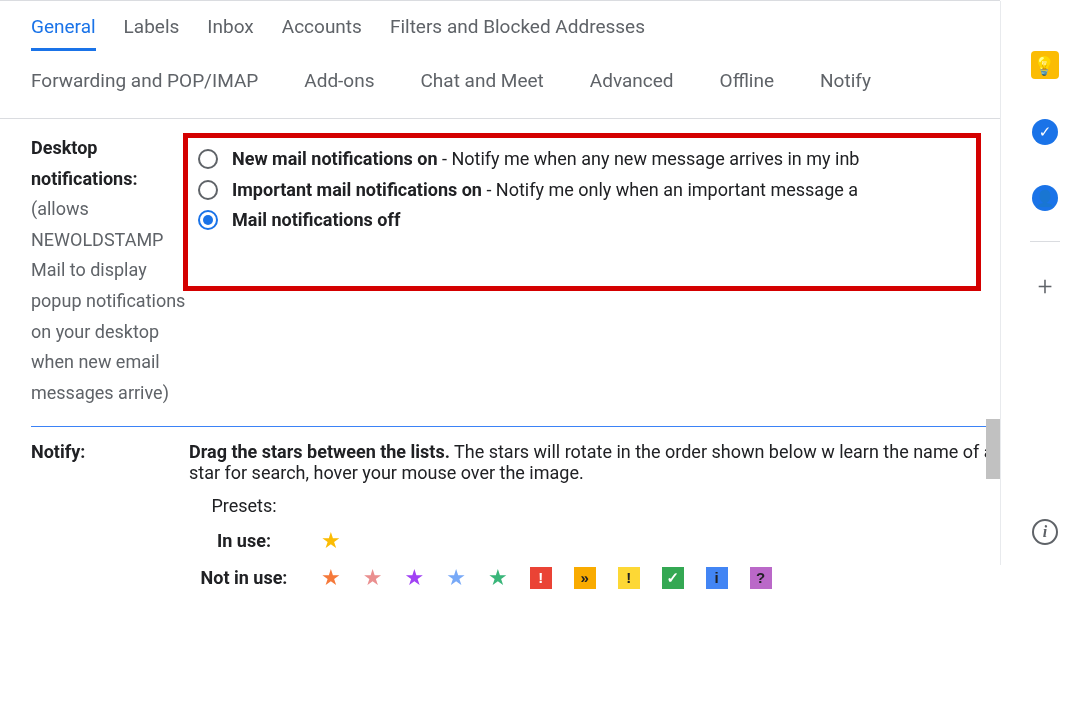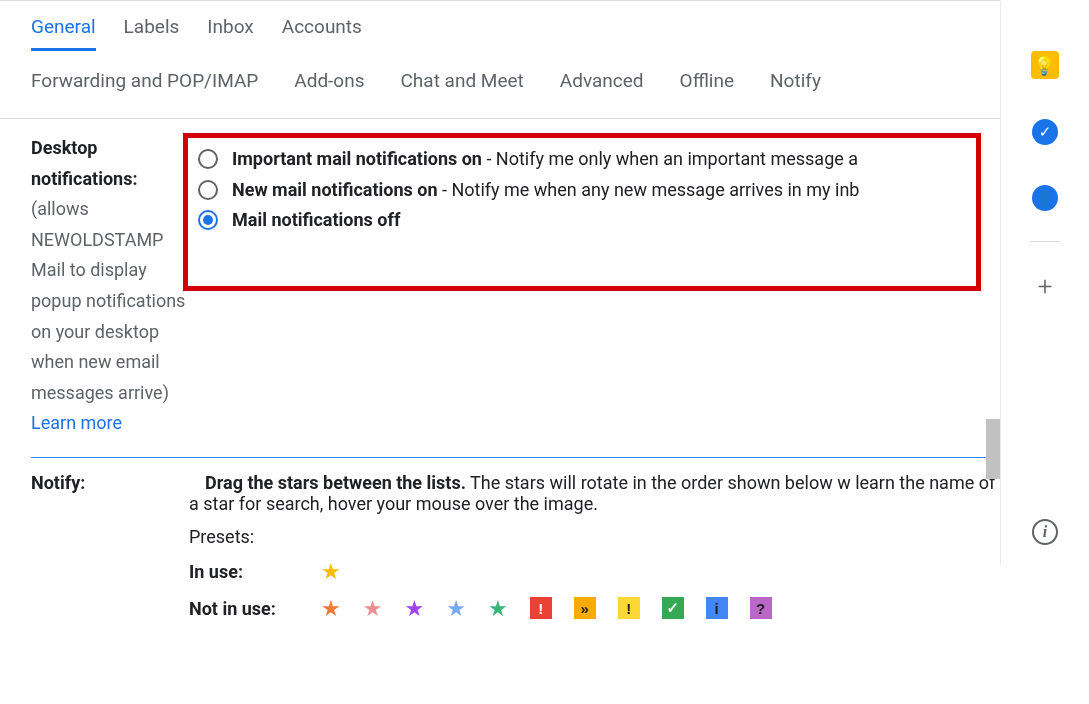--- a/index.html
+++ b/index.html
@@ -29,21 +29,21 @@
     .tabs-row {
       display: flex;
       gap: 28px;
       padding: 14px 31px 10px 31px;
       font-size: 19px;
       color: #5f6368;
       flex-wrap: wrap;
     }
     .tabs-row2 {
       display: flex;
-      gap: 36px;
+      gap: 46px;
       padding: 8px 31px 16px 31px;
       font-size: 19px;
       color: #5f6368;
       flex-wrap: wrap;
     }
     .tab {
       cursor: pointer;
       white-space: nowrap;
       padding-bottom: 10px;
     }
@@ -105,26 +105,27 @@
       flex-shrink: 0;
       display: flex; align-items: center; justify-content: center;
     }
     .radio.selected { border-color: #1a73e8; }
     .radio.selected::after {
       content: ''; width: 10px; height: 10px; border-radius: 50%; background: #1a73e8;
     }
     .radio-label .b { font-weight: 700; }
     .stars-col { width: 158px; flex-shrink: 0; font-size: 18px; font-weight: 700; }
     .stars-content { flex: 1; font-size: 18px; color: #202124; }
-    .stars-desc .b { font-weight: 700; margin-left: 16px; }
+    .stars-desc .b { font-weight: 700; }
     .stars-line {
       display: flex;
       align-items: center;
       margin-top: 12px;
       gap: 22px;
+      text-align: center;
     }
     .stars-label { width: 110px; font-size: 18px; color: #202124; }
     .stars-label.b { font-weight: 700; }
     .preset-link { color: #1a73e8; cursor: pointer; font-size: 18px; }
     .preset-links { display: flex; gap: 18px; }
     .star-icons { display: flex; gap: 22px; align-items: center; }
     .star { font-size: 22px; cursor: move; }
     .sq {
       width: 22px; height: 22px; display: flex; align-items: center; justify-content: center;
       font-size: 15px; font-weight: 700; cursor: move; font-family: Arial, sans-serif;
@@ -169,48 +170,48 @@
 
 <div class="top-border"></div>
 <div class="main-area">
   <div class="content">
 
     <div class="tabs-row">
       <span class="tab active">General</span>
       <span class="tab">Labels</span>
       <span class="tab">Inbox</span>
       <span class="tab">Accounts</span>
+      <span class="tab">Filters and Blocked Addresses</span>
     </div>
     <div class="tabs-row2">
       <span class="tab">Forwarding and POP/IMAP</span>
       <span class="tab">Add-ons</span>
       <span class="tab">Chat and Meet</span>
       <span class="tab">Advanced</span>
       <span class="tab">Offline</span>
       <span class="tab">Notify</span>
     </div>
     <div class="divider"></div>
 
     <div class="settings-body">
 
       <div class="setting-row">
         <div class="setting-label-col">
           <div class="bold">Desktop notifications:</div>
           <div class="help">(allows NEWOLDSTAMP Mail to display popup notifications on your desktop when new email messages arrive)</div>
-          <div class="learn-more">Learn more</div>
         </div>
         <div class="setting-options-col">
           <div class="highlight-box">
             <div class="radio-row">
               <span class="radio"></span>
-              <span class="radio-label"><span class="b">Important mail notifications on</span><span> - Notify me only when an important message a</span></span>
+              <span class="radio-label"><span class="b">New mail notifications on</span><span> - Notify me when any new message arrives in my inb</span></span>
             </div>
             <div class="radio-row">
               <span class="radio"></span>
-              <span class="radio-label"><span class="b">New mail notifications on</span><span> - Notify me when any new message arrives in my inb</span></span>
+              <span class="radio-label"><span class="b">Important mail notifications on</span><span> - Notify me only when an important message a</span></span>
             </div>
             <div class="radio-row">
               <span class="radio selected"></span>
               <span class="radio-label"><span class="b">Mail notifications off</span><span></span></span>
             </div>
           </div>
         </div>
       </div>
 
       <div class="setting-row" style="border-bottom:none">

